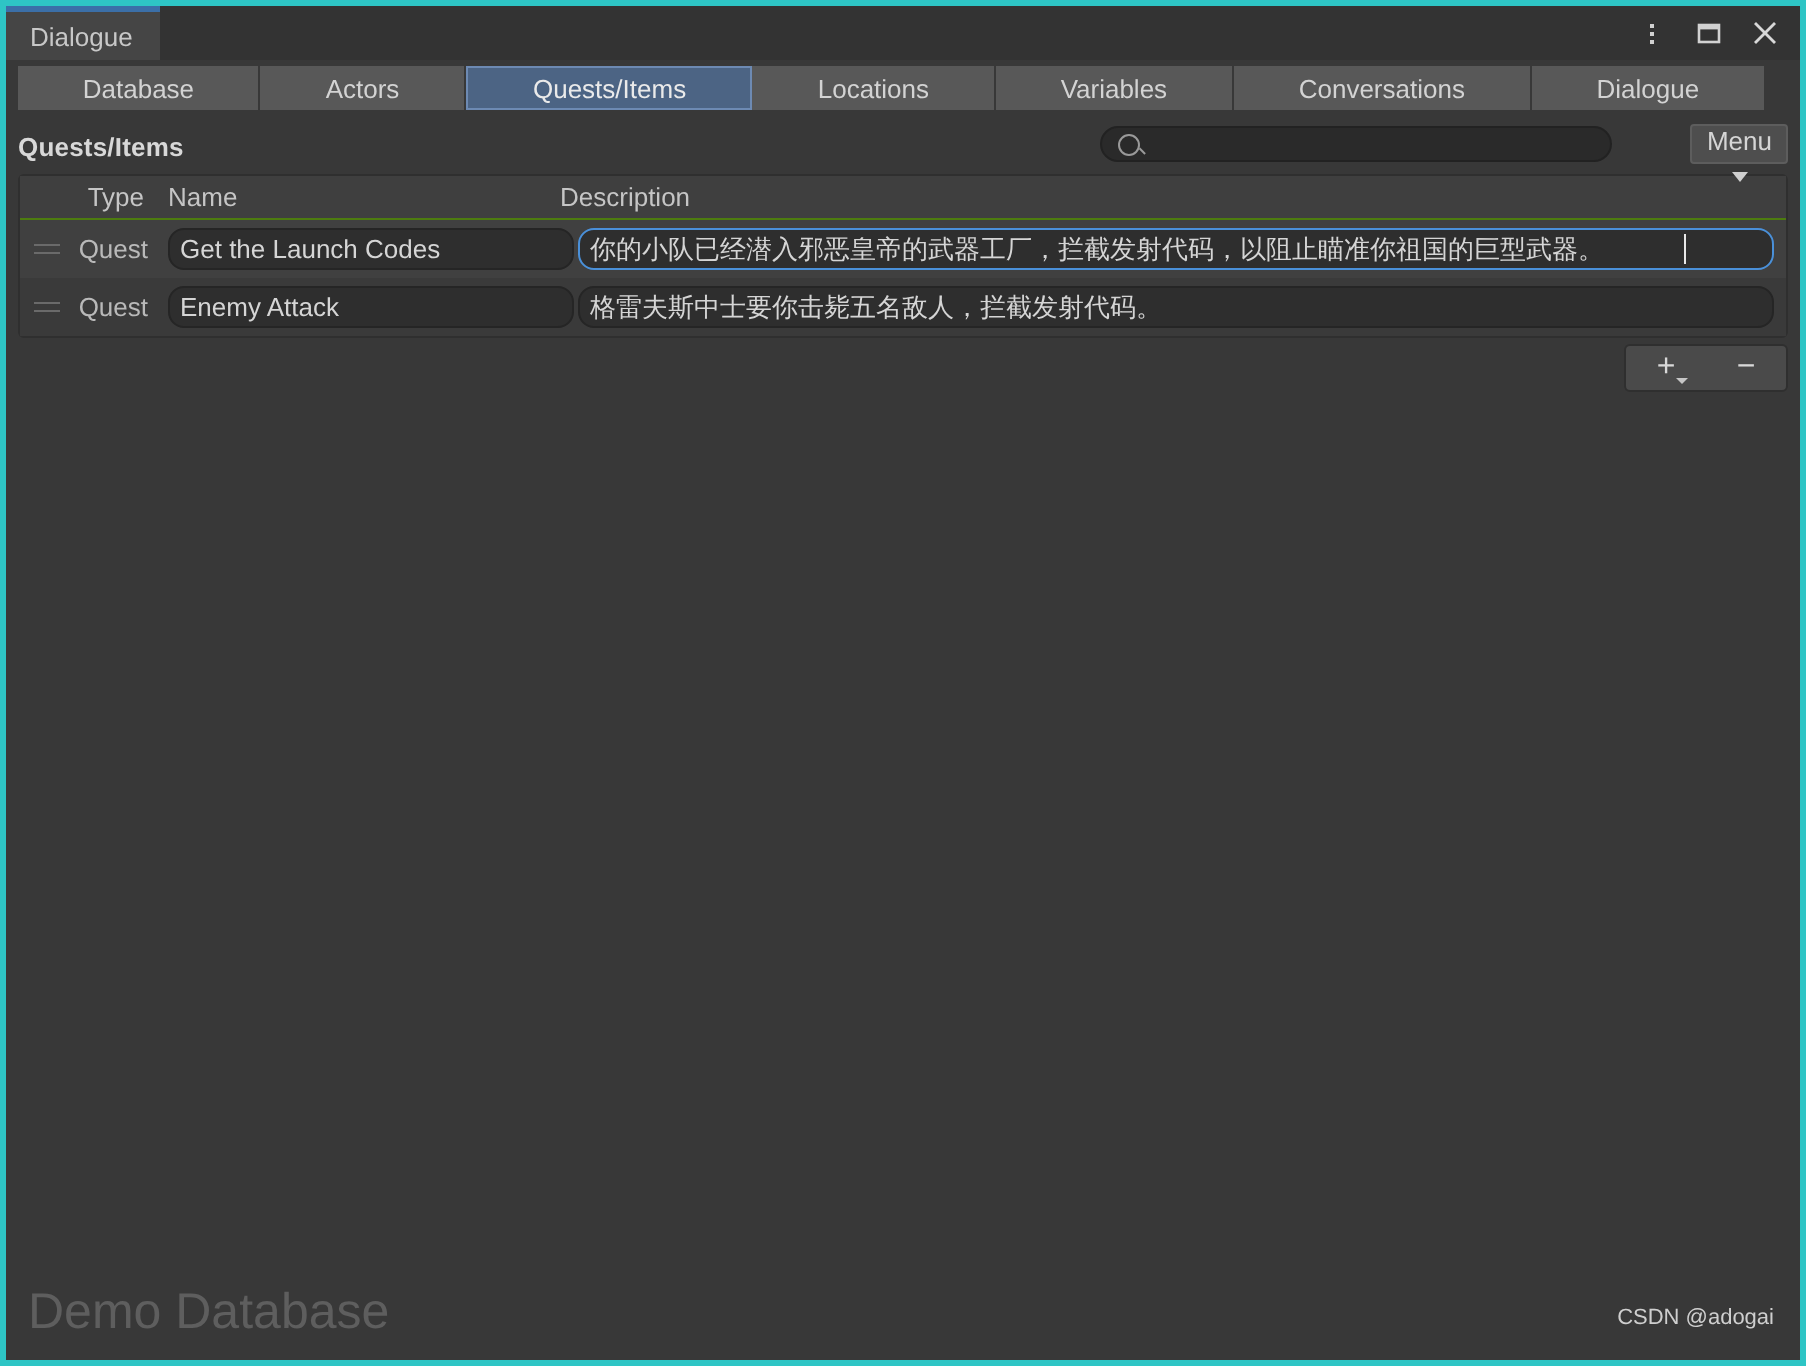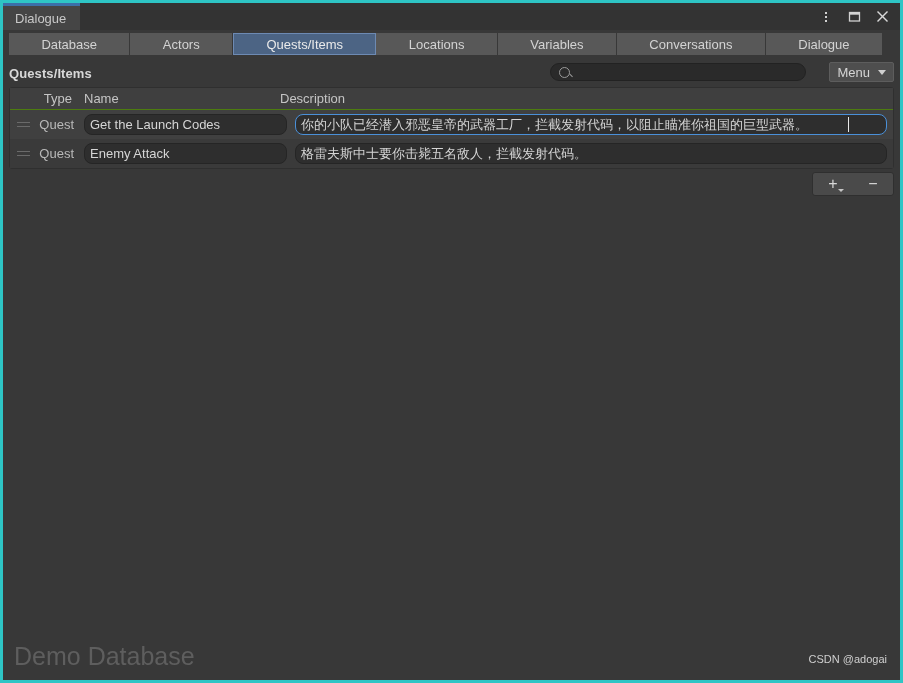--- a/index.html
+++ b/index.html
@@ -165,20 +165,21 @@
     background: #4e4e4e;
     border: 1px solid #5d5d5d;
     border-radius: 2px;
     color: #d5d5d5;
     font-size: 13px;
     display: flex;
     align-items: center;
     gap: 8px;
     padding: 0 7px;
     box-sizing: border-box;
+    flex-direction: column;
   }
   .caret-down {
     width: 0; height: 0;
     border-left: 4.5px solid transparent;
     border-right: 4.5px solid transparent;
     border-top: 5px solid #d0d0d0;
   }
 
   
   .list-panel {
@@ -245,21 +246,21 @@
     display: flex;
     align-items: center;
     padding: 0 5px;
     box-sizing: border-box;
     overflow: hidden;
     white-space: nowrap;
   }
   .field-name { width: 203px; flex: 0 0 auto; margin-left: 4px;}
   .field-desc {
     flex: 1;
-    margin-left: 8px;
+    margin-left: 2px;
     margin-right: 6px;
     font-size: 13px;
     gap: 36px;
   }
   .field-desc.focused {
     border: 1px solid #4a90d9;
     background: #2e2e2e;
     position: relative;
   }
   .caret-text {

